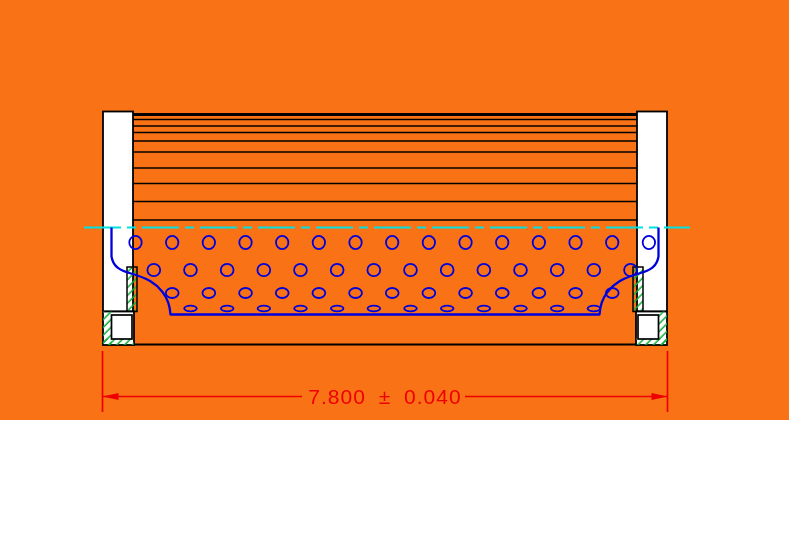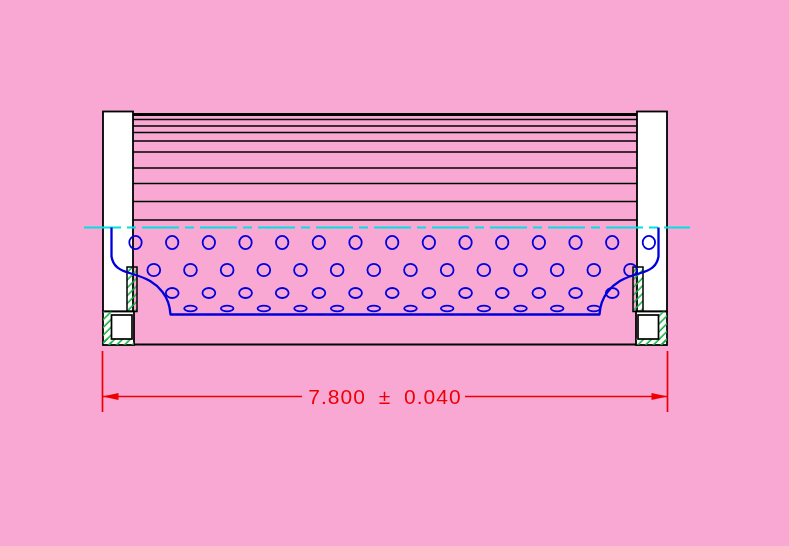--- a/index.html
+++ b/index.html
@@ -3,22 +3,22 @@
 <meta charset="utf-8">
 <style>
   html, body {
     margin: 0;
     padding: 0;
     background: #ffffff;
   }
   .stage {
     position: relative;
     width: 789px;
-    height: 546px;
-    background: #f9a8d4;
+    height: 420px;
+    background: #f97316;
     overflow: hidden;
     font-family: "Liberation Sans", sans-serif;
   }
   svg { display: block; }
   .dim-text {
     font-family: "Liberation Sans", sans-serif;
     font-size: 21px;
     letter-spacing: 1px;
     word-spacing: 6px;
   }

